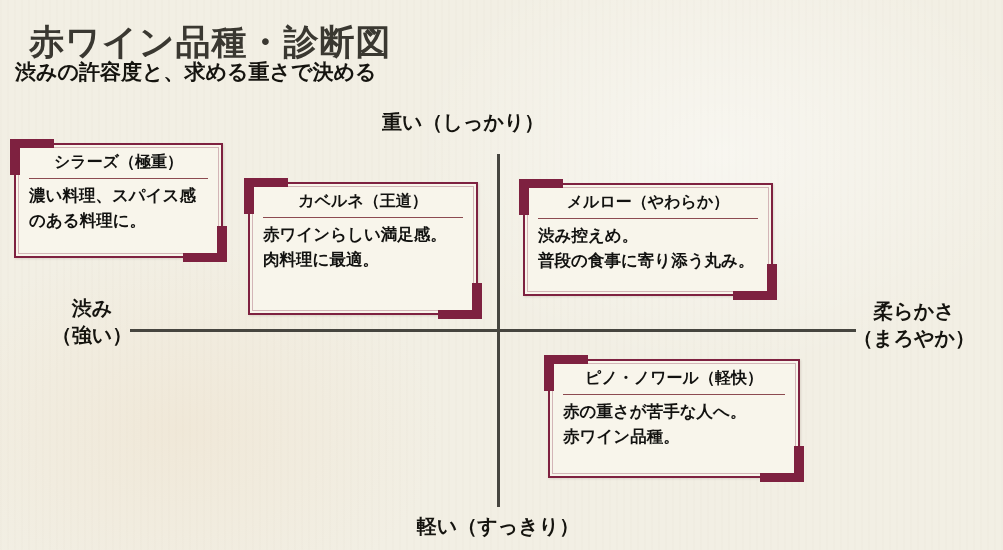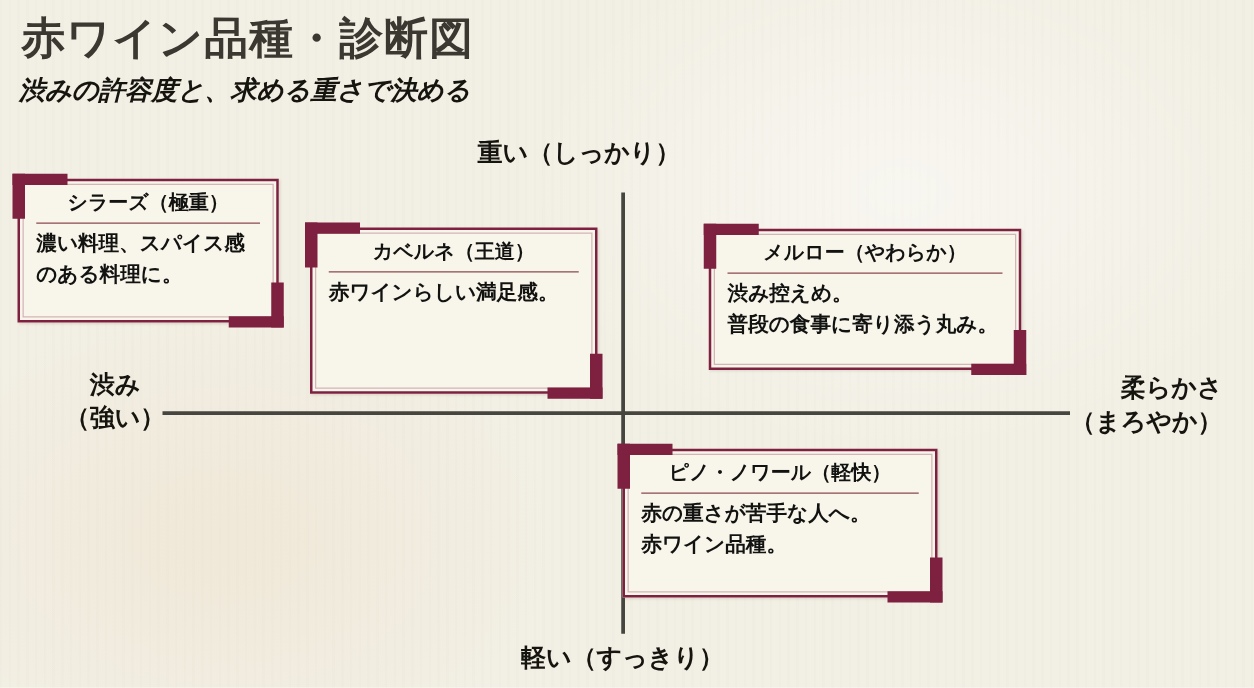--- a/index.html
+++ b/index.html
@@ -11,39 +11,39 @@
     font-family: "Liberation Sans", "DejaVu Sans", sans-serif;
     background-color: #f2efe4;
     background-image:
       radial-gradient(ellipse 420px 300px at 18% 78%, rgba(235,216,189,0.30), transparent 62%),
       radial-gradient(ellipse 520px 360px at 72% 28%, rgba(255,255,255,0.45), transparent 60%),
       repeating-linear-gradient(90deg, rgba(120,100,70,0.015) 0 2px, transparent 2px 7px);
   }
 
   
   .page-title {
-    position: absolute; left: 14px; top: 4px; margin: 3px;
+    position: absolute; left: 14px; top: 4px; margin: 15px;
     font-family: "DejaVu Serif", "Liberation Serif", serif;
     font-size: 35px; font-weight: 700; letter-spacing: 1px;
     color: #3a3831;
   }
   .page-subtitle {
     position: absolute; left: 15px; top: 58px;
-    font-size: 21px; font-weight: 700; color: #15140f; font-style: italic;
+    font-size: 21px; font-weight: 700; color: #15140f;
   }
 
   
   .axis-v { position: absolute; left: 497px; top: 154px; width: 3px; height: 353px; background: #46453f; }
   .axis-h { position: absolute; left: 130px; top: 329px; width: 726px; height: 3px; background: #46453f; }
 
   .axis-label { position: absolute; font-weight: 700; font-size: 20px; color: #15140f; }
   .axis-label.top    { left: 382px; top: 109px; width: 232px; text-align: left; }
   .axis-label.bottom { left: 382px; top: 513px; width: 232px; text-align: center; }
   .axis-label.left   { left: 38px;  top: 295px; width: 108px; text-align: center; line-height: 27px; }
-  .axis-label.right  { left: 850px; top: 298px; width: 128px; text-align: right; line-height: 27px; }
+  .axis-label.right  { left: 850px; top: 298px; width: 128px; text-align: center; line-height: 27px; }
 
   
   .card {
     position: absolute; box-sizing: border-box;
     background: #f8f5eb;
     border: 2px solid #7e2140;
     box-shadow: 1px 1px 2px rgba(90,60,50,0.15);
   }
   .card .inner-frame {
     position: absolute; inset: 2px;
@@ -61,22 +61,22 @@
   }
   .card-divider { height: 0; border-top: 1.5px solid #8c4a50; margin: 5px 13px 3px; }
   .card-body {
     padding: 1px 13px 0;
     font-size: 16.5px; font-weight: 700; line-height: 1.5; color: #121210;
     white-space: nowrap;
   }
 
   .card.pos-shiraz   { left: 14px;  top: 143px; width: 209px; height: 115px; }
   .card.pos-cabernet { left: 248px; top: 182px; width: 230px; height: 133px; }
-  .card.pos-merlot   { left: 523px; top: 183px; width: 250px; height: 113px; margin-left: 44px; }
-  .card.pos-pinot    { left: 498px; top: 359px; width: 252px; height: 119px; }
+  .card.pos-merlot   { left: 523px; top: 183px; width: 250px; height: 113px; }
+  .card.pos-pinot    { left: 548px; top: 359px; width: 252px; height: 119px; }
 </style>
 </head>
 <body>
 
 <div class="stage">
 
   <h1 class="page-title">赤ワイン品種・診断図</h1>
   <div class="page-subtitle">渋みの許容度と、求める重さで決める</div>
 
   <div class="axis-v"></div>
@@ -108,20 +108,21 @@
   </div>
 
   <div class="card pos-cabernet">
     <span class="corner tl"></span>
     <span class="corner br"></span>
     <div class="inner-frame"></div>
     <div class="card-title">カベルネ（王道）</div>
     <div class="card-divider"></div>
     <div class="card-body">
       <div>赤ワインらしい満足感。</div>
+      <div>肉料理に最適。</div>
     </div>
   </div>
 
   <div class="card pos-merlot">
     <span class="corner tl"></span>
     <span class="corner br"></span>
     <div class="inner-frame"></div>
     <div class="card-title">メルロー（やわらか）</div>
     <div class="card-divider"></div>
     <div class="card-body">

